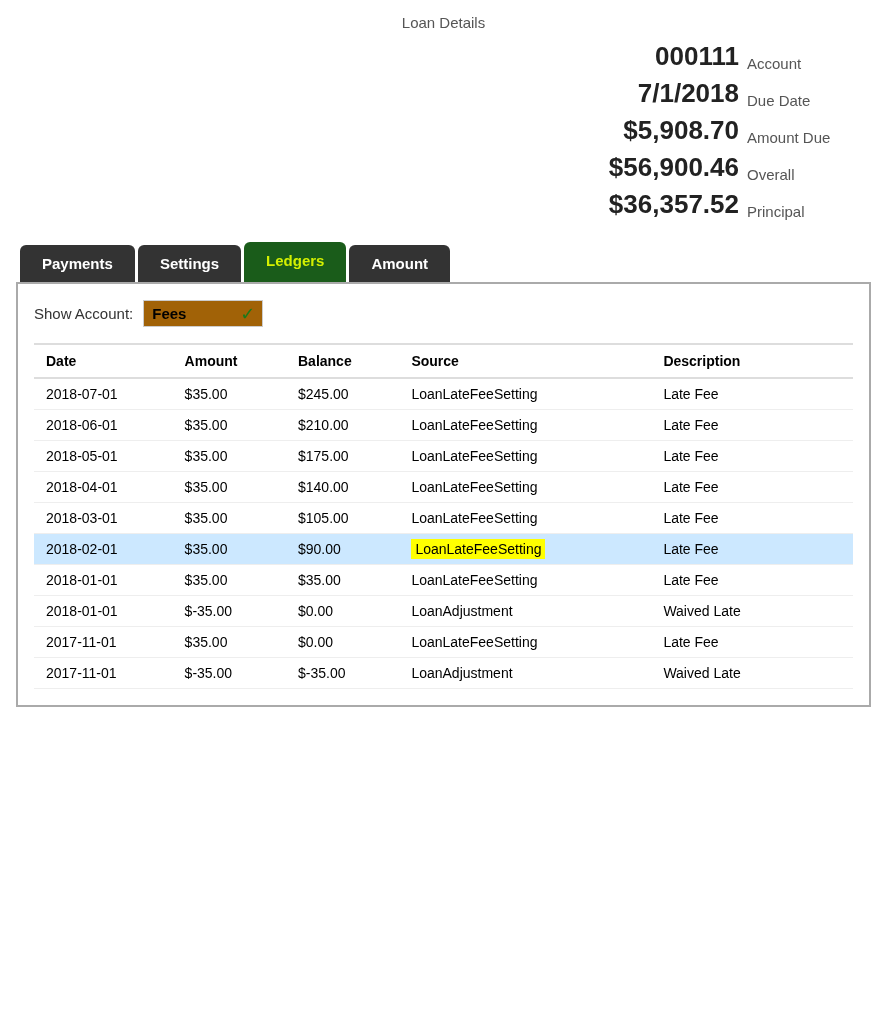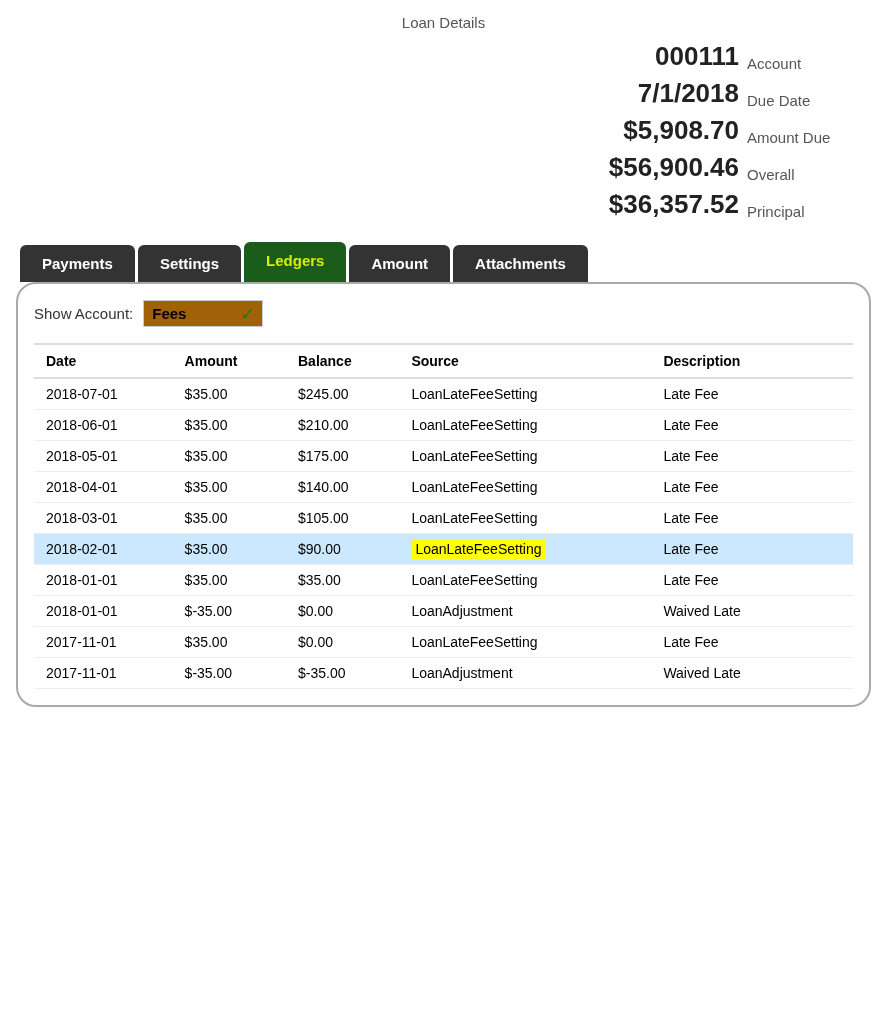--- a/index.html
+++ b/index.html
@@ -70,21 +70,21 @@
 
     .tab.active {
       background: #1a5c1a;
       color: #d4f000;
       border-bottom: 3px solid #1a5c1a;
     }
 
     
     .main-content {
       border: 2px solid #aaa;
-      border-radius: 20px;
+      border-radius: 0;
       margin: 0 16px 20px 16px;
       padding: 16px;
       background: #fff;
     }
 
     
     .show-account-row {
       display: flex;
       align-items: center;
       margin-bottom: 16px;
@@ -184,21 +184,20 @@
     <span class="loan-info-value">$36,357.52</span>
     <span class="loan-info-label">Principal</span>
   </div>
 </div>
 
 <div class="tabs">
   <div class="tab">Payments</div>
   <div class="tab">Settings</div>
   <div class="tab active">Ledgers</div>
   <div class="tab">Amount</div>
-  <div class="tab">Attachments</div>
 </div>
 
 <div class="main-content">
 
   <div class="show-account-row">
     <span class="show-account-label">Show Account:</span>
     <div class="show-account-select-wrapper">
       <select class="show-account-select">
         <option>Fees</option>
         <option>Principal</option>

